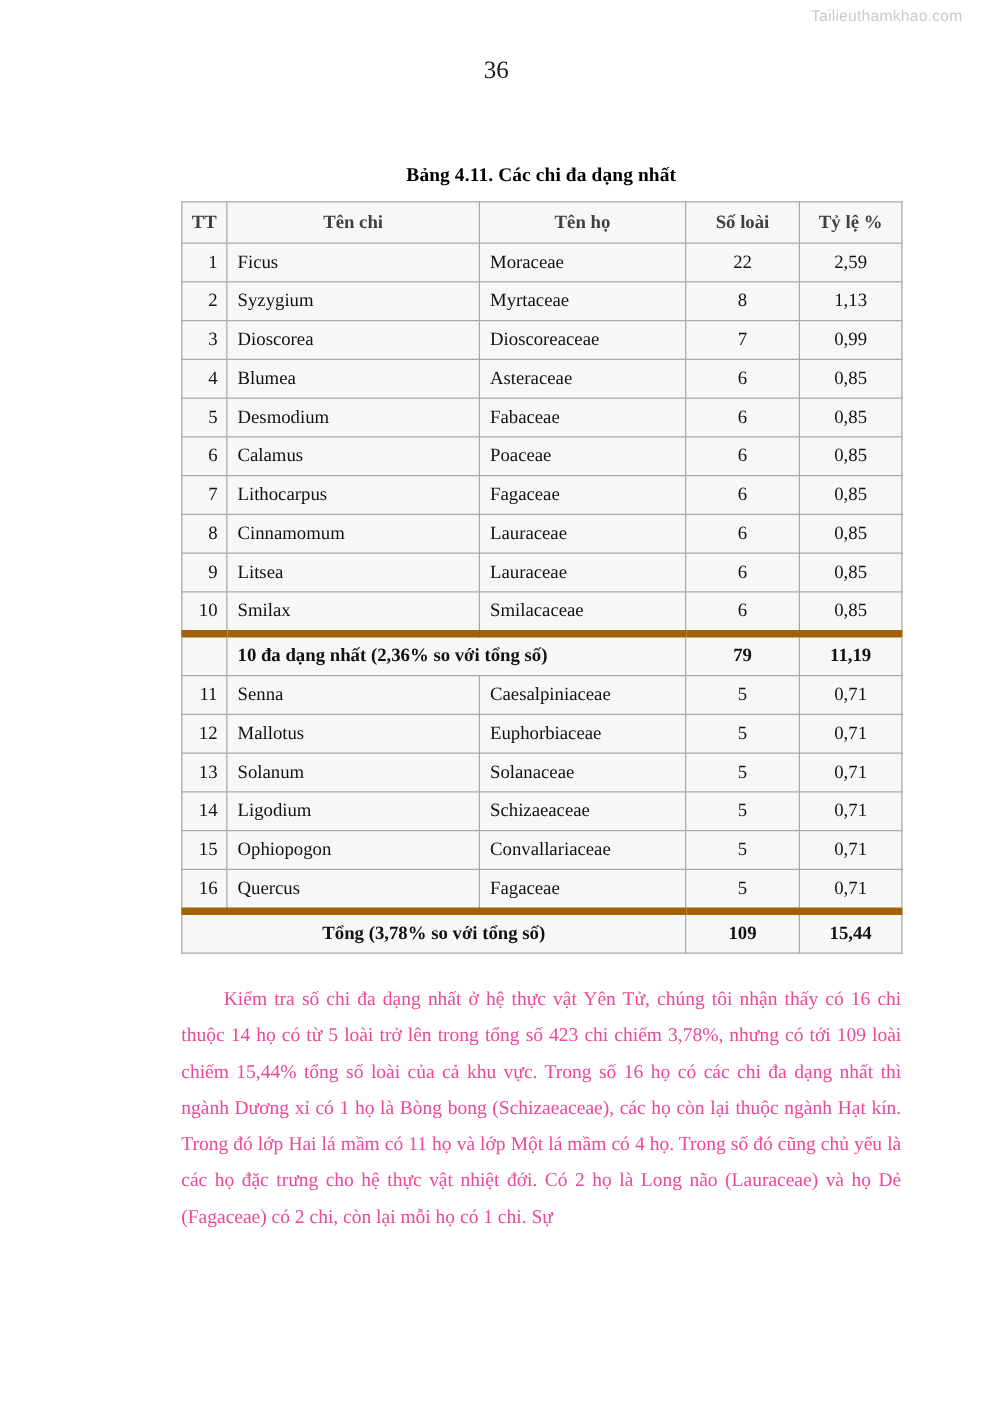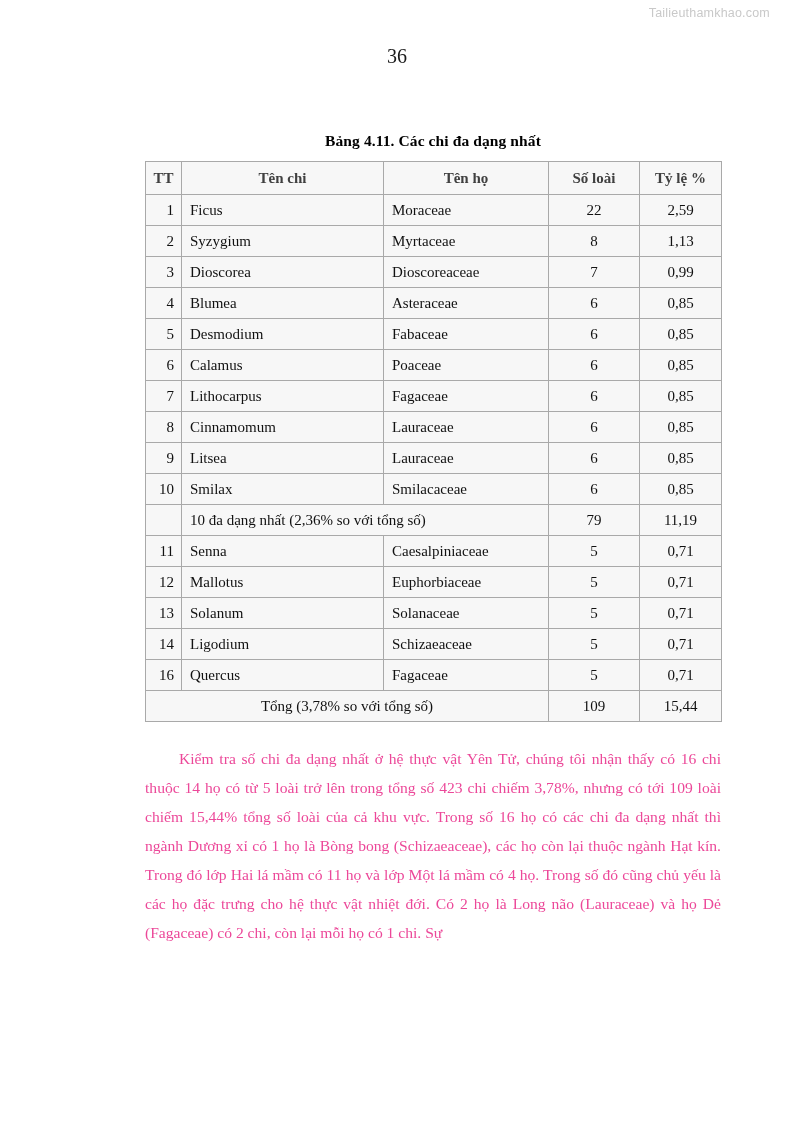--- a/index.html
+++ b/index.html
@@ -110,23 +110,23 @@
   td.fam .cell     { padding-left: 8px; }
   td.num     { text-align: center; border-radius: 10px; }
   td.pct     { text-align: center; }
 
   
   tr.grp-start > td { border-top: 1px dotted #555555; }
   tr.grp-mid   > td { border-top: 0; }
 
   
   tr.summary > td {
-    border-top: 1px solid #a16207;
+    border-top: 6px solid #a16207;
     border-bottom: 1px solid #a9a9a9;
-    font-weight: normal;
+    font-weight: bold;
   }
   td.sum-label { text-align: left; }
   td.sum-label .cell { padding-left: 8px; }
   td.sum-label-center { text-align: center; }
   td.sum-label-center .cell { padding-left: 0; }
 
   
   .body-text {
     margin: 22px 0 0 0;
     font-size: 15.6px;
@@ -414,20 +414,37 @@
             <td class="fam">
               <span class="cell">Schizaeaceae</span>
             </td>
             <td class="num">
               <span class="cell">5</span>
             </td>
             <td class="pct">
               <span class="cell">0,71</span>
             </td>
           </tr>
+          <tr class="grp-start">
+            <td class="tt">
+              <span class="cell">15</span>
+            </td>
+            <td class="genus">
+              <span class="cell">Ophiopogon</span>
+            </td>
+            <td class="fam">
+              <span class="cell">Convallariaceae</span>
+            </td>
+            <td class="num">
+              <span class="cell">5</span>
+            </td>
+            <td class="pct">
+              <span class="cell">0,71</span>
+            </td>
+          </tr>
           <tr class="grp-mid">
             <td class="tt">
               <span class="cell">16</span>
             </td>
             <td class="genus">
               <span class="cell">Quercus</span>
             </td>
             <td class="fam">
               <span class="cell">Fagaceae</span>
             </td>

